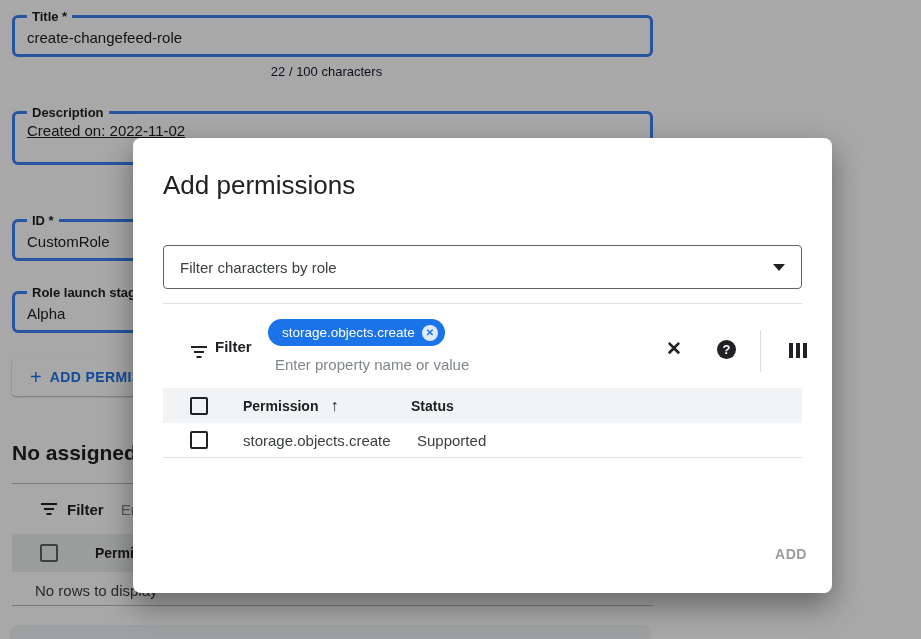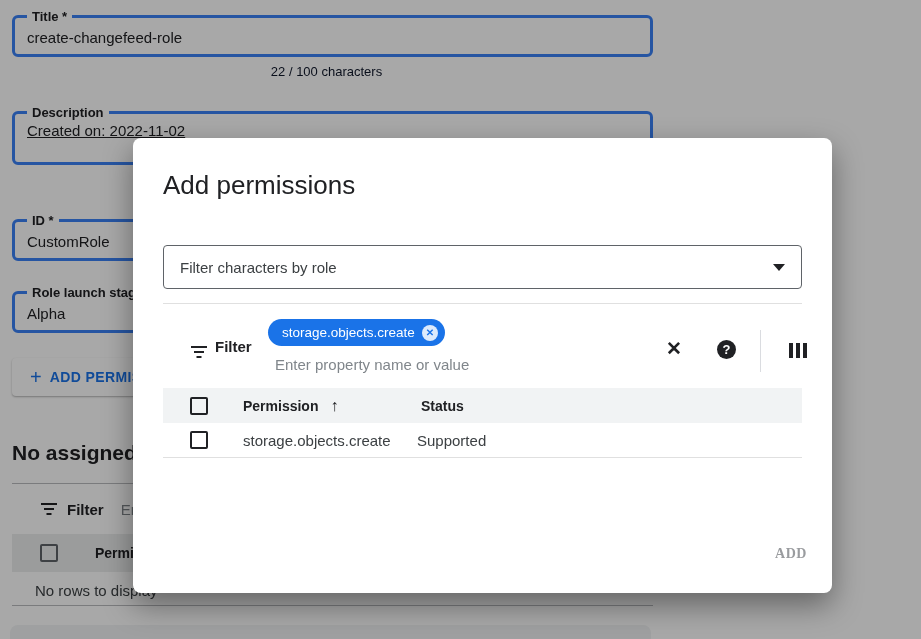--- a/index.html
+++ b/index.html
@@ -72,30 +72,30 @@
   .cols-icon { position:absolute; left:626px; top:39px; display:flex; gap:3px; cursor:pointer; }
   .cols-icon i { width:4px; height:15px; background:#202124; display:block; }
 
   .m-thead { position:absolute; left:30px; top:250px; width:639px; height:35px; background:#f1f3f4;
     display:flex; align-items:center; }
   .m-row { position:absolute; left:30px; top:285px; width:639px; height:35px; background:#fff;
     border-bottom:1px solid #e0e0e0; display:flex; align-items:center; }
   .m-thead .cb, .m-row .cb { margin-left:27px; }
   .m-thead .c1 { margin-left:35px; font-size:14px; font-weight:700; color:#202124; width:150px; display:flex; align-items:center; gap:12px; }
   .m-thead .sort { font-size:16px; font-weight:700; color:#202124; }
-  .m-thead .c2 { margin-left:28px; font-size:14px; font-weight:700; color:#202124; }
+  .m-thead .c2 { margin-left:18px; font-size:14px; font-weight:700; color:#202124; }
   .m-row .c1 { margin-left:35px; font-size:15px; color:#3c4043; width:162px; }
   .m-row .c2 { margin-left:12px; font-size:15px; color:#3c4043; }
 
   .cancel-btn { position:absolute; left:517px; top:397px; width:92px; height:37px; background:#fff;
     border:none; border-radius:4px; box-shadow:0 1px 3px rgba(0,0,0,0.35); font-size:14px; font-weight:700;
     letter-spacing:0.5px; color:#3c4043; cursor:pointer; font-family:"Liberation Sans", sans-serif; }
   .add-btn { position:absolute; left:630px; top:397px; width:56px; height:37px; background:transparent;
     border:none; font-size:14px; font-weight:700; letter-spacing:0.5px; color:#9a9c9f;
-    font-family:Liberation Serif, serif; }
+    font-family:Liberation Sans, sans-serif; }
 </style>
 </head>
 <body>
 
 <div class="stage">
 
   <div class="bg">
 
     <div class="field" style="left:12px; top:15px; width:641px; height:42px;">
       <span class="flabel">Title *</span>

